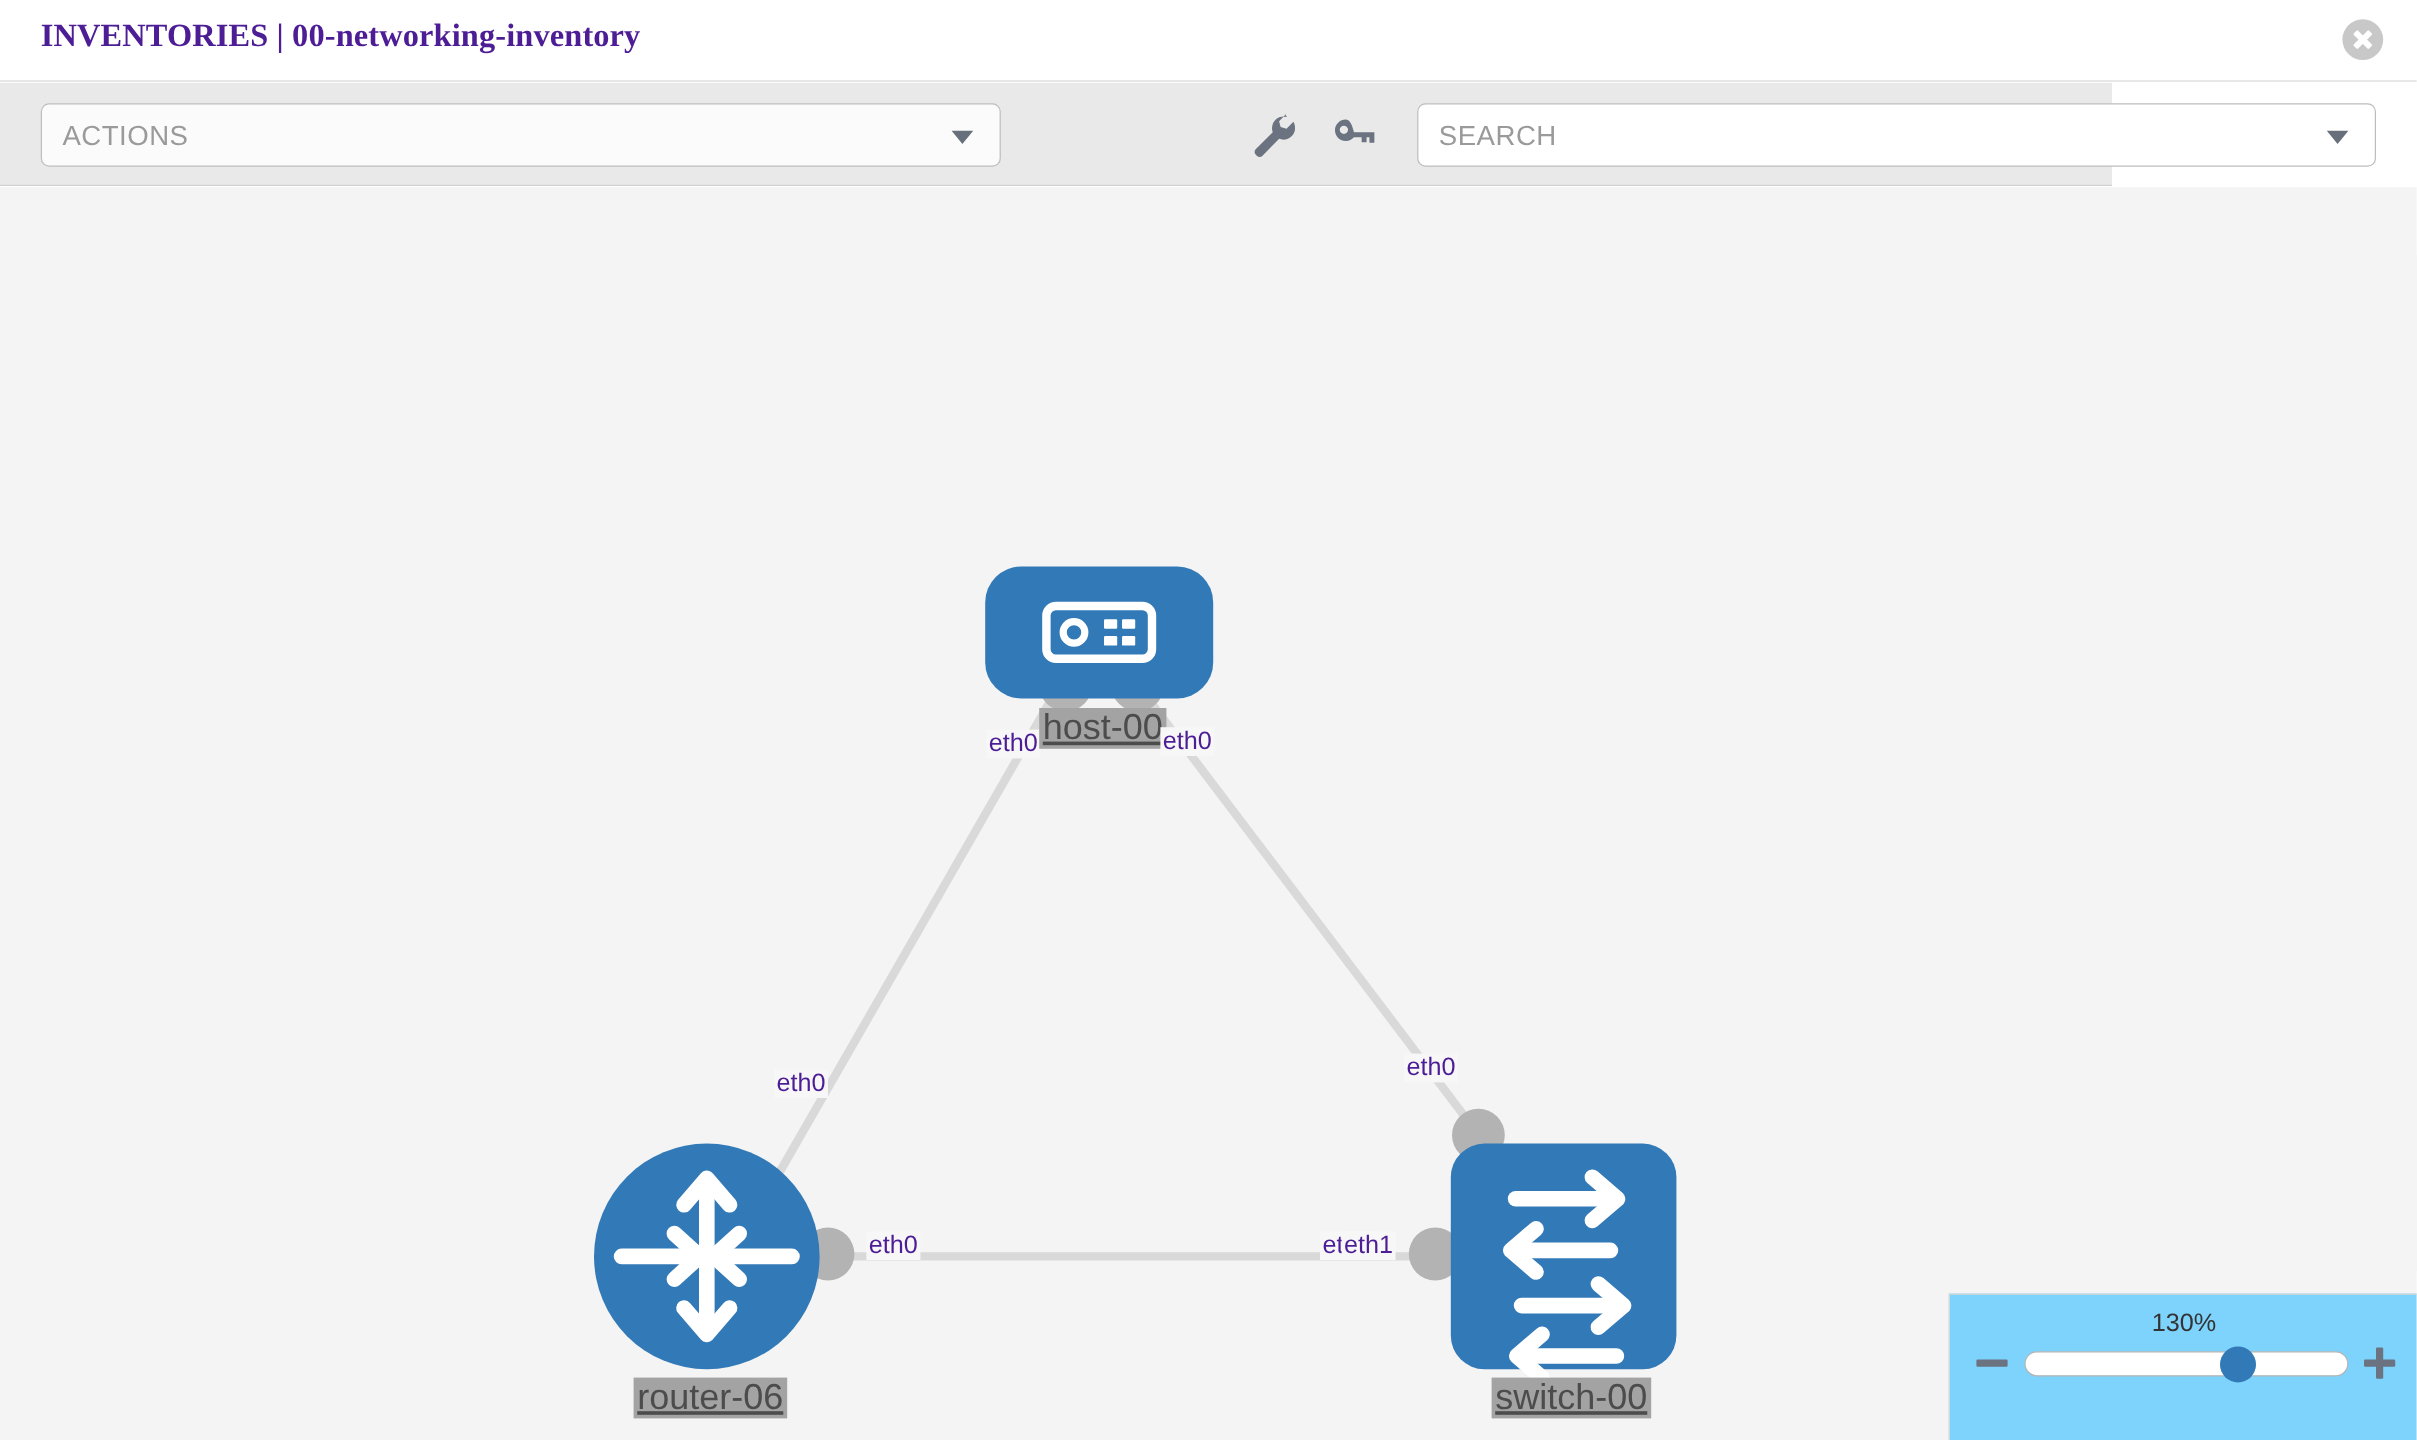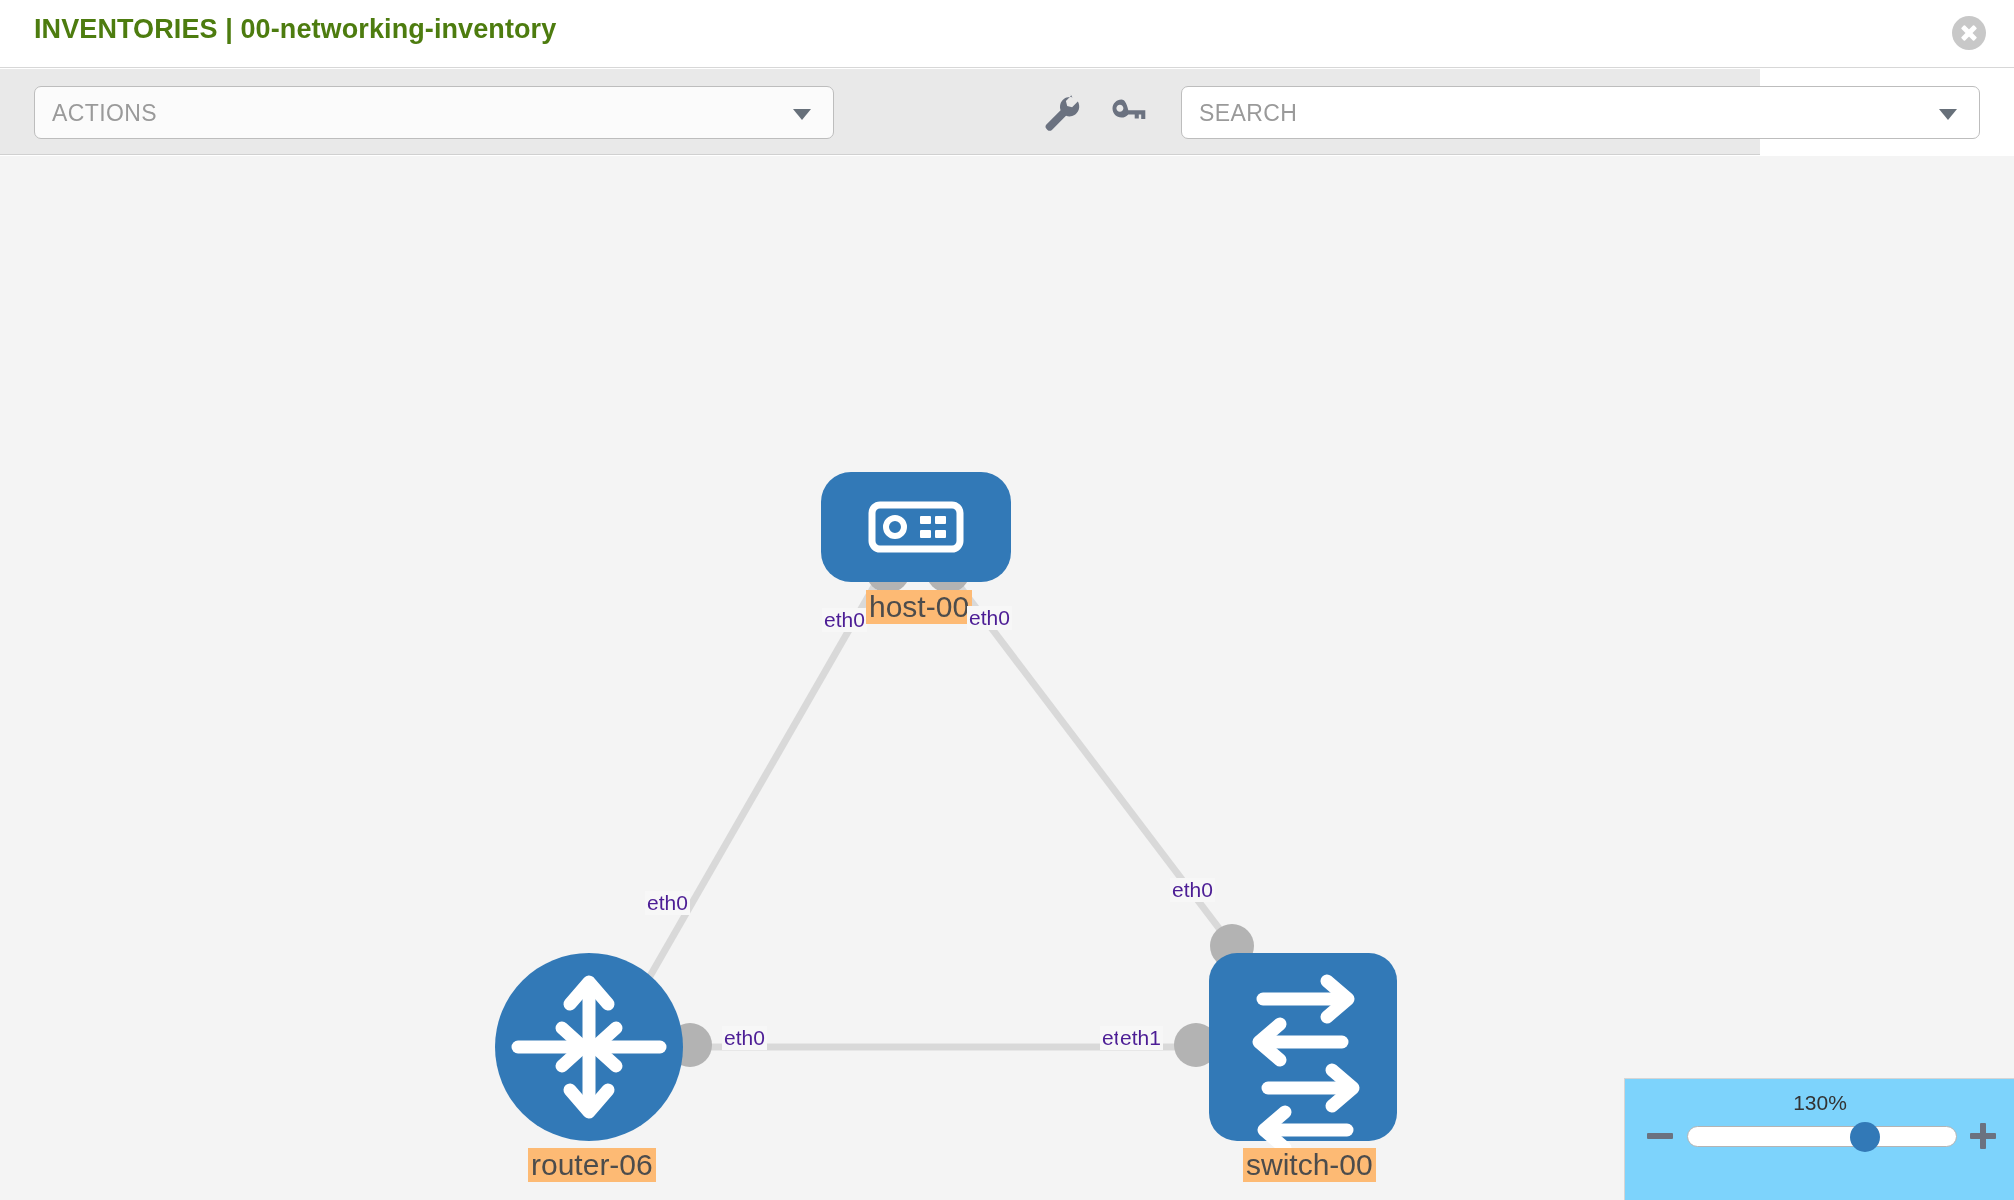--- a/index.html
+++ b/index.html
@@ -26,23 +26,24 @@
     height: 68px;
     background: #ffffff;
     border-bottom: 1px solid #d7d7d7;
   }
   .header-title {
     position: absolute;
     left: 34px;
     top: 14px;
     font-size: 27px;
     font-weight: bold;
-    color: #4d7c0f;
+    color: #4c1d95;
     letter-spacing: 0.1px;
     white-space: nowrap;
+    font-family: Liberation Serif, serif;
   }
   .close-btn {
     position: absolute;
     right: 28px;
     top: 16px;
     width: 34px;
     height: 34px;
     border-radius: 50%;
     background: #c8c8c8;
     cursor: pointer;
@@ -149,23 +150,24 @@
     font-size: 21px;
     color: #4c1d95;
     background: #f7f7f7;
     padding: 0 2px;
     white-space: nowrap;
   }
   .node-label {
     position: absolute;
     font-size: 30px;
     color: #4c4c4c;
-    background: #fdba74;
+    background: #a3a3a3;
     padding: 0 3px;
     white-space: nowrap;
+    text-decoration: underline;
   }
 
   
   .zoom-panel {
     position: absolute;
     right: 0;
     bottom: 0;
     width: 390px;
     height: 122px;
     background: #7dd3fc;

